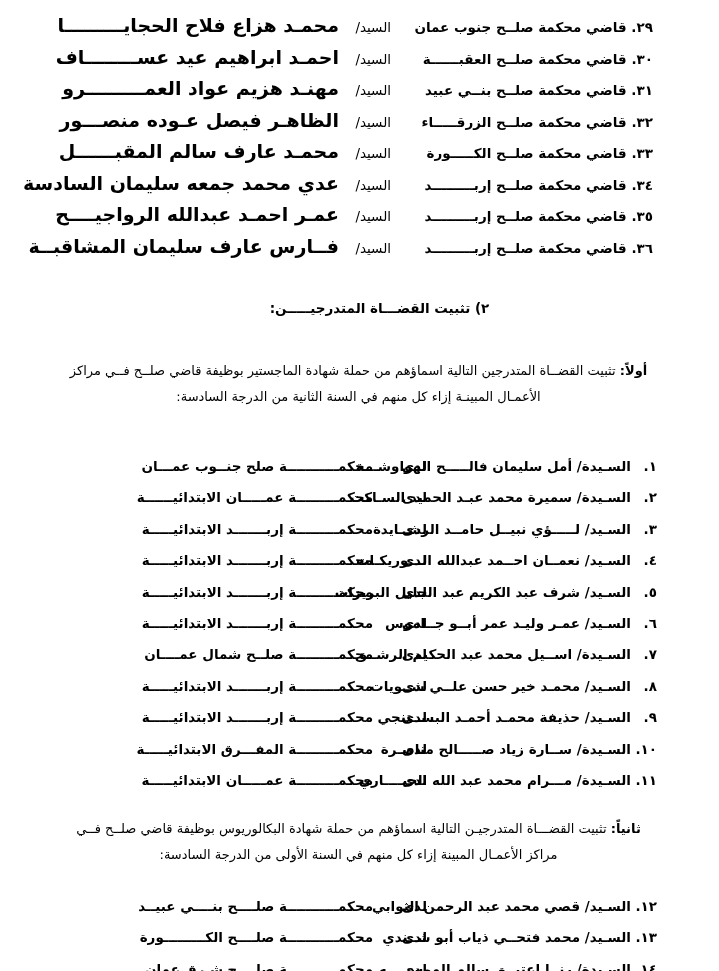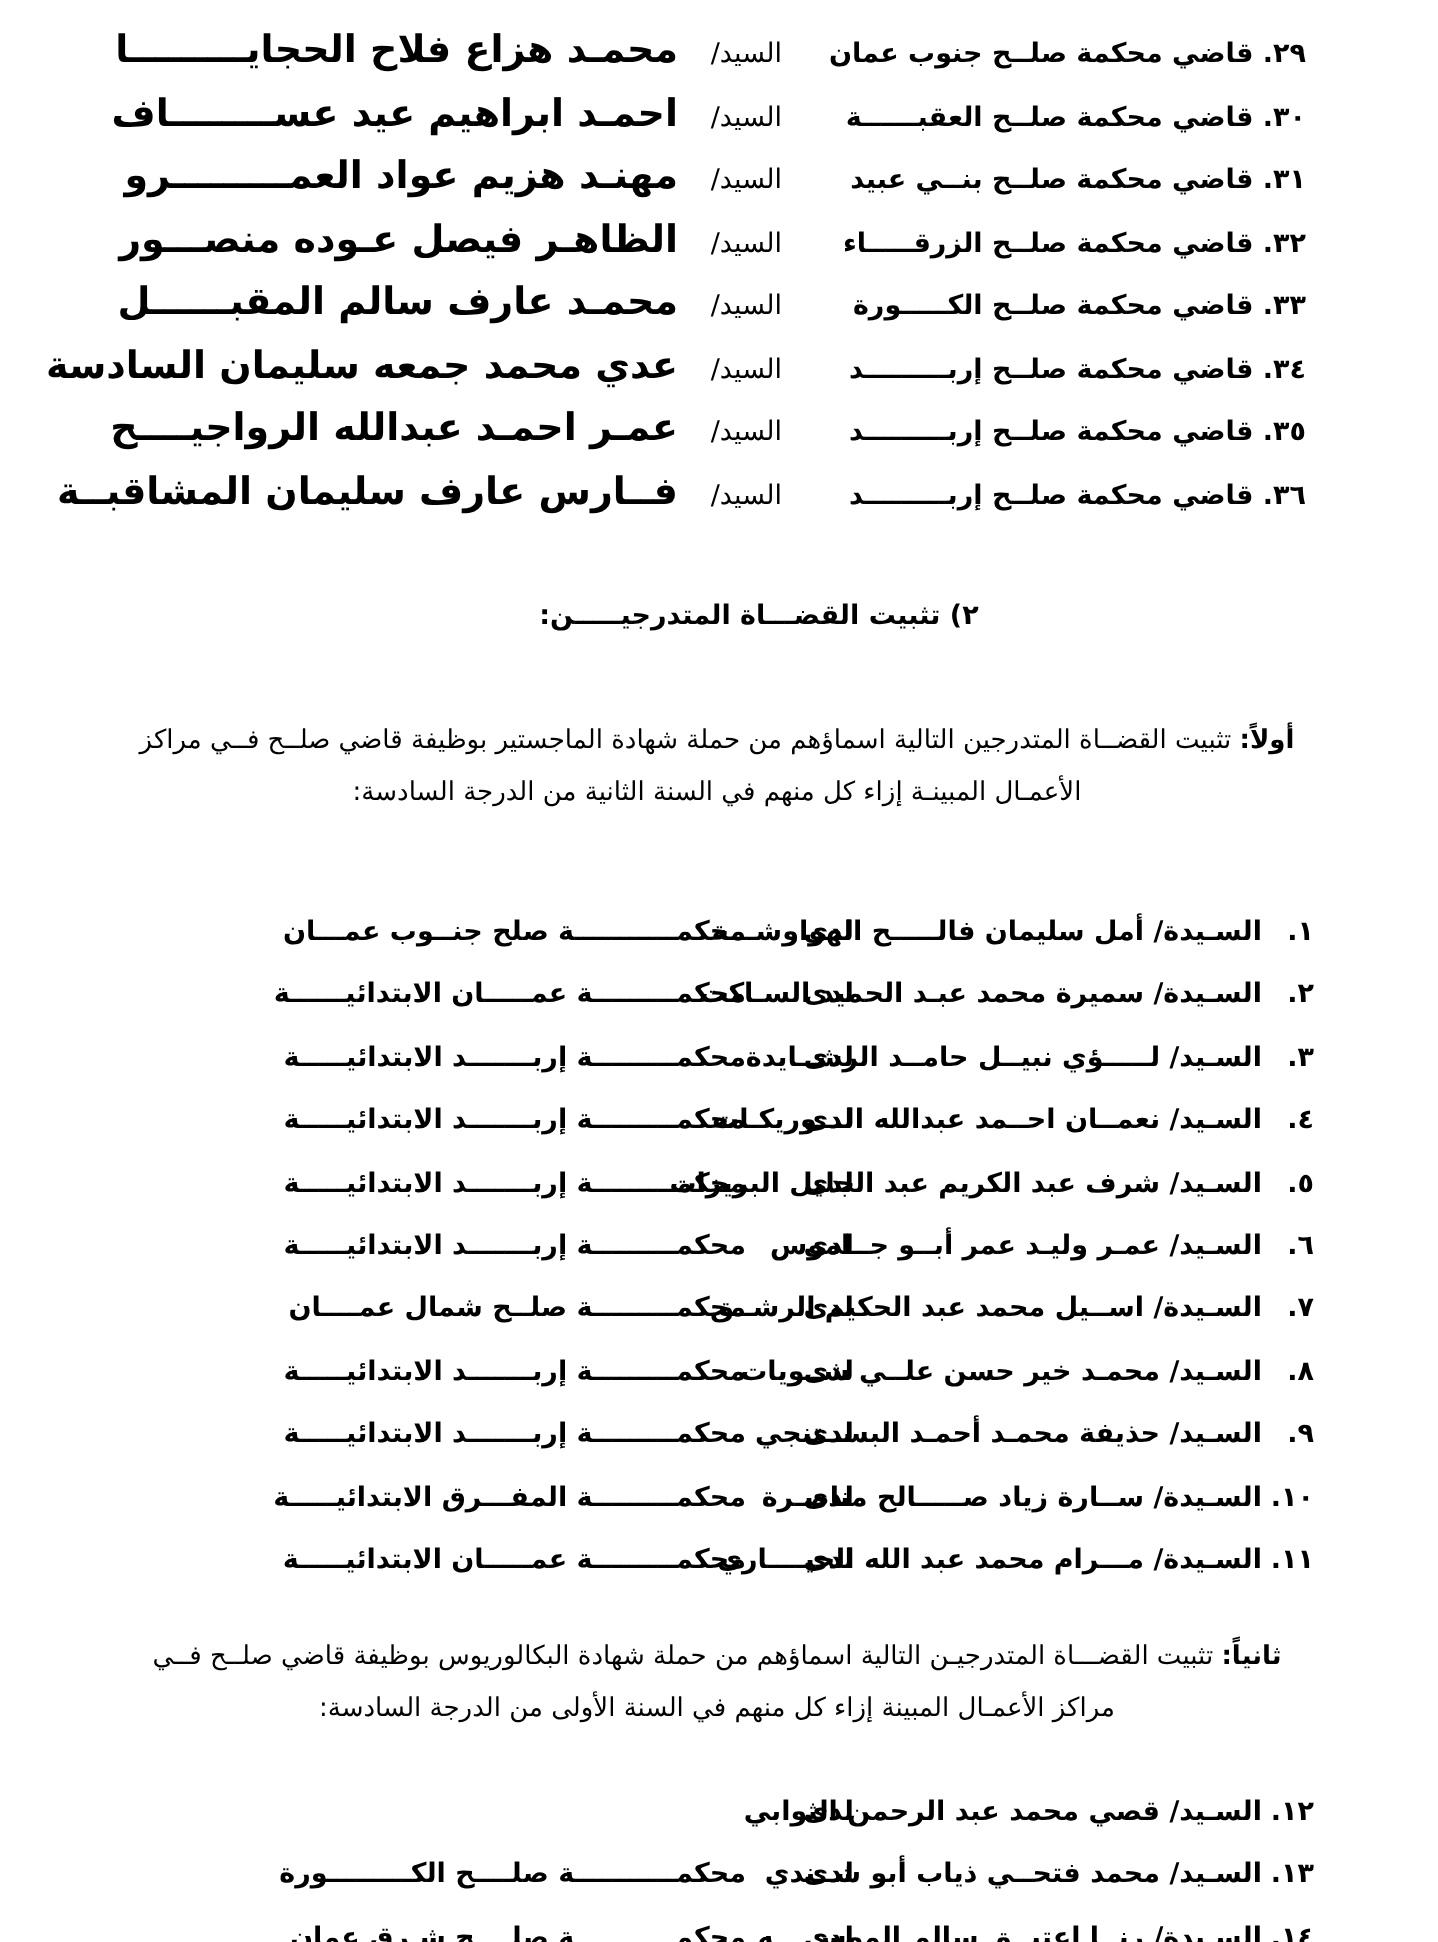--- a/index.html
+++ b/index.html
@@ -301,20 +301,21 @@
     <span class="line1"><span class="lead">ثانياً:</span> <span>تثبيت القضـــاة المتدرجيـن التالية اسماؤهم من حملة شهادة البكالوريوس بوظيفة قاضي صلــح فــي</span></span>
     <span class="line2">مراكز الأعمـال المبينة إزاء كل منهم في السنة الأولى من الدرجة السادسة:</span>
   </div>
 
   <div class="trainee-list second">
 
     <div class="trainee-row">
       <span class="num">١٢.</span>
       <span class="person">السـيد/ قصي محمد عبد الرحمن الثوابي</span>
       <span class="lada">لدى</span>
+      <span class="court">محكمـــــــــــة صلــــح بنــــي عبيــد</span>
     </div>
 
     <div class="trainee-row">
       <span class="num">١٣.</span>
       <span class="person">السـيد/ محمد فتحــي ذياب أبو شــندي</span>
       <span class="lada">لدى</span>
       <span class="court">محكمـــــــــــة صلــــح الكـــــــــورة</span>
     </div>
 
     <div class="trainee-row">

